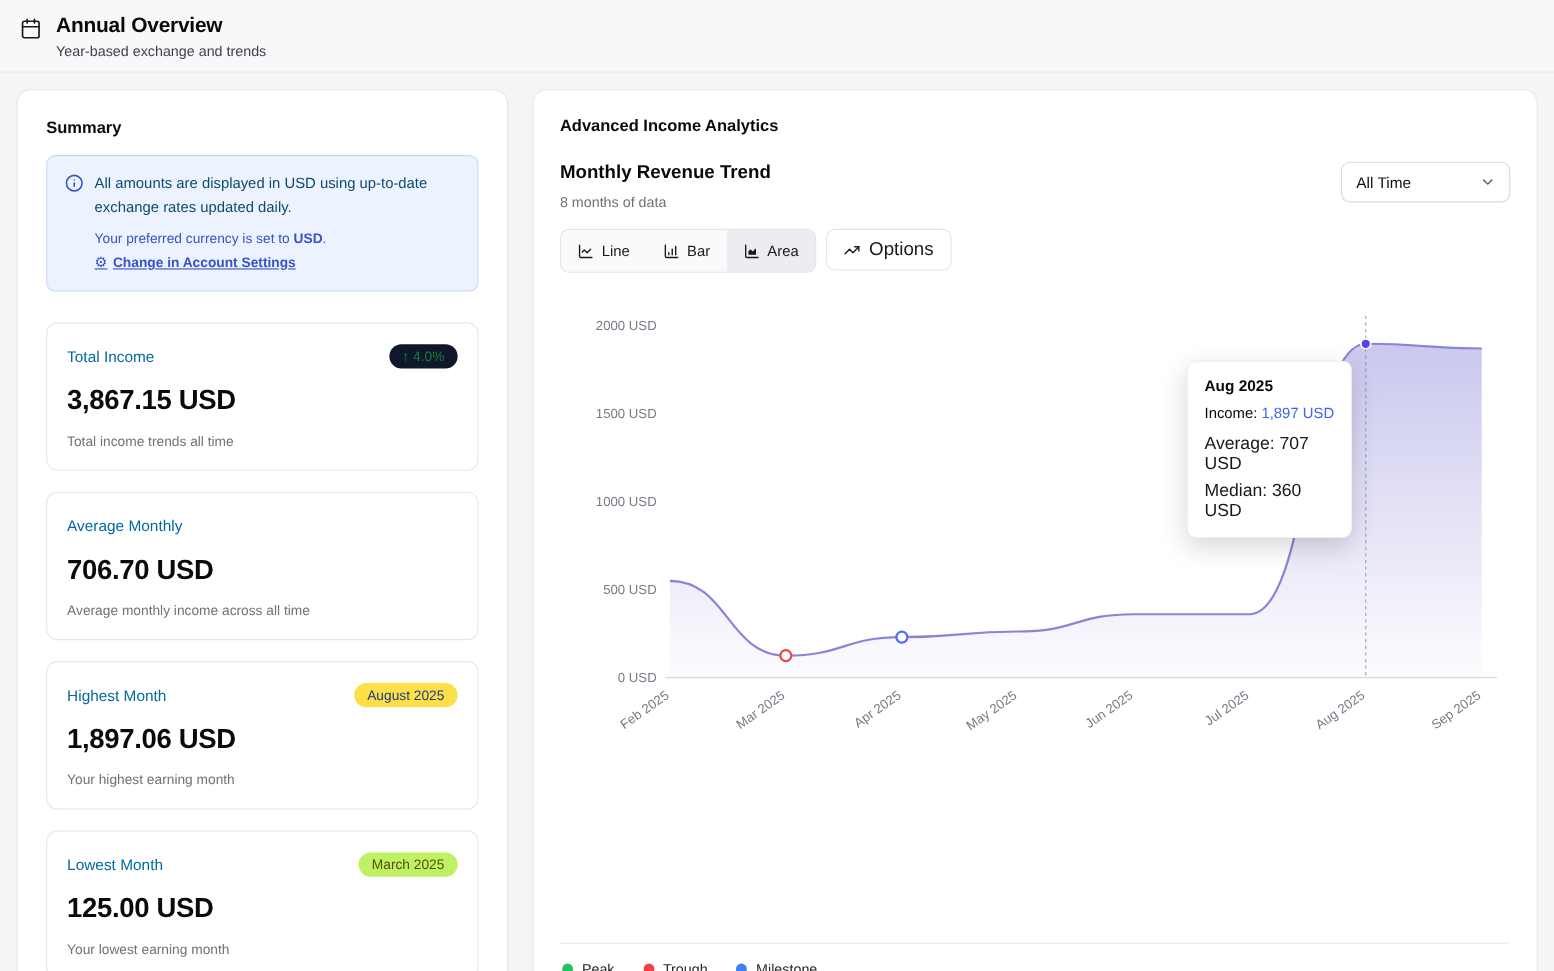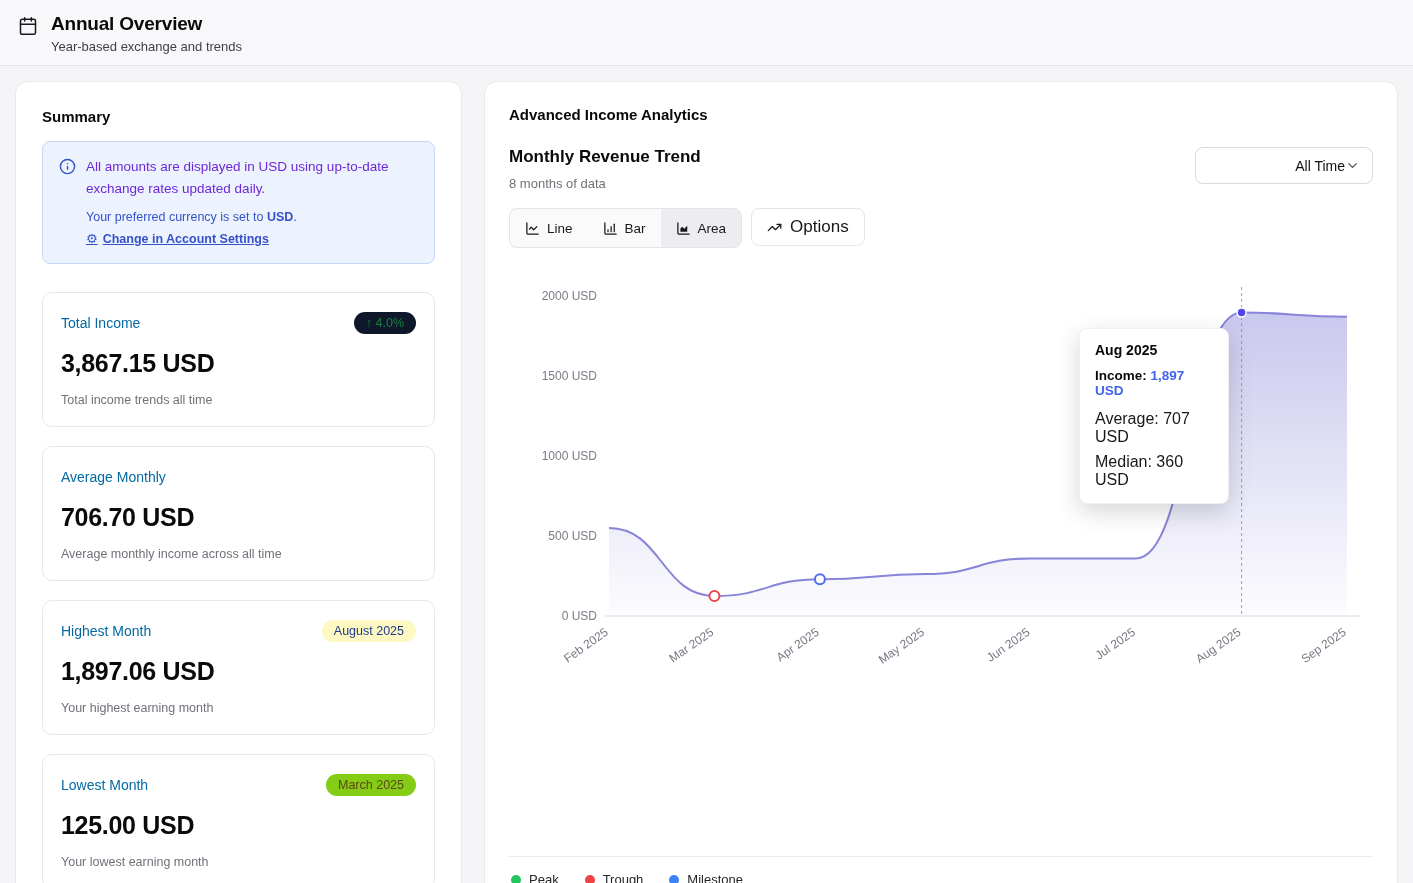--- a/index.html
+++ b/index.html
@@ -14,57 +14,57 @@
 
   
   .content { display:flex; gap:24px; padding:16px; align-items:stretch; }
   .card { background:#fff; border-radius:12px; box-shadow:0 1px 2px rgba(0,0,0,.05), 0 0 0 1px rgba(0,0,0,.035); }
 
   
   .summary-card { width:445px; flex:none; padding:26px; }
   .summary-card h2 { font-size:15px; font-weight:700; color:#0a0a0a; }
   .info-box { margin-top:16px; background:#edf3fe; border:1px solid #c7d7f8; border-radius:8px; padding:14px 16px 16px; display:flex; gap:10px; }
   .info-icon { flex:none; margin-top:2px; display:inline-flex; }
-  .info-msg { font-size:13.5px; color:#6d28d9; line-height:1.6; }
+  .info-msg { font-size:13.5px; color:#0c4a6e; line-height:1.6; }
   .info-cur { font-size:12.5px; color:#3652c9; margin-top:11px; }
   .info-link { display:inline-flex; align-items:center; gap:5px; font-size:12.5px; color:#3652c9; font-weight:700; text-decoration:underline; margin-top:7px; cursor:pointer; }
   .gear { font-size:13px; text-decoration:none; display:inline-block; }
 
   .metric-card { border:1px solid #e7e7ec; border-radius:10px; padding:17px 18px 19px; margin-top:19px; }
   .info-box + .metric-card { margin-top:28px; }
   .metric-top { display:flex; justify-content:space-between; align-items:center; min-height:26px; }
   .metric-title { font-size:14px; color:#0369a1; }
   .badge { font-size:12.5px; padding:4px 12px; border-radius:999px; white-space:nowrap; }
   .badge-green { background:#0f172a; color:#15803d; }
-  .badge-blue { background:#fef9c3; color:#1e3a8a; }
-  .badge-yellow { background:#84cc16; color:#5c4a10; }
+  .badge-blue { background:#fde047; color:#1e3a8a; }
+  .badge-yellow { background:#bef264; color:#5c4a10; }
   .metric-value { font-size:25px; font-weight:700; margin-top:13px; letter-spacing:-0.3px; color:#0a0a0a; }
   .metric-sub { font-size:12.5px; color:#71717a; margin-top:15px; }
 
   
   .analytics-card { flex:1; padding:24px; display:flex; flex-direction:column; }
   .analytics-card h2 { font-size:15px; font-weight:700; color:#0a0a0a; }
   .chart-head { display:flex; justify-content:space-between; align-items:flex-start; margin-top:24px; }
   .chart-head h3 { font-size:17px; font-weight:700; color:#0a0a0a; }
   .chart-head .sub { font-size:13px; color:#71717a; margin-top:9px; }
-  .range-select { display:flex; align-items:center; justify-content:flex-end; width:178px; height:37px; padding:0 12px 0 13px; background:#fff; border:1px solid #d9d9de; border-radius:8px; font-size:14px; color:#111; cursor:pointer; font-family:inherit; }
+  .range-select { display:flex; align-items:center; justify-content:space-between; width:154px; height:37px; padding:0 12px 0 13px; background:#fff; border:1px solid #d9d9de; border-radius:8px; font-size:14px; color:#111; cursor:pointer; font-family:inherit; }
 
   .toolbar { display:flex; gap:9px; margin-top:17px; }
   .seg-group { display:flex; border:1px solid #e4e4e9; background:#fafafa; border-radius:8px; overflow:hidden; }
   .seg-btn { display:flex; align-items:center; gap:7px; padding:0 15px; height:38px; font-size:13.5px; background:transparent; border:0; color:#18181b; cursor:pointer; font-family:inherit; }
   .seg-btn.active { background:#ececf1; }
   .options-btn { display:flex; align-items:center; gap:8px; padding:0 15px; height:38px; font-size:17px; background:#fff; border:1px solid #e4e4e9; border-radius:8px; color:#18181b; cursor:pointer; font-family:inherit; }
 
   .chart-wrap { position:relative; margin-top:28px; }
   #chart-svg { display:block; width:862px; height:415px; }
   #chart-svg text.tick { fill:#767b85; font-size:12px; font-family:"Liberation Sans","DejaVu Sans",sans-serif; }
 
   .tooltip { position:absolute; left:570px; top:52px; width:150px; background:#fff; border:1px solid #f0f0f2; border-radius:8px; box-shadow:0 8px 24px rgba(0,0,0,.16); padding:13px 15px 14px; }
   .tt-title { font-size:14px; font-weight:700; color:#0a0a0a; }
-  .tt-income { font-size:13.5px; font-weight:700; margin-top:10px; color:#0a0a0a; }
+  .tt-income { font-size:13.5px; font-weight:400; margin-top:10px; color:#0a0a0a; }
   .tt-val { color:#4263eb; }
   .tt-row { font-size:16px; color:#18181b; margin-top:7px; }
   .tt-income { margin-bottom:12px; }
 
   .legend-block { margin-top:auto; }
   .divider { height:1px; background:#e9e9ee; }
   .legend { display:flex; gap:26px; padding:15px 2px 4px; }
   .legend-item { display:flex; align-items:center; gap:8px; font-size:13px; color:#27272a; }
   .dot { width:10px; height:10px; border-radius:50%; display:inline-block; background:#999; }
 </style>

